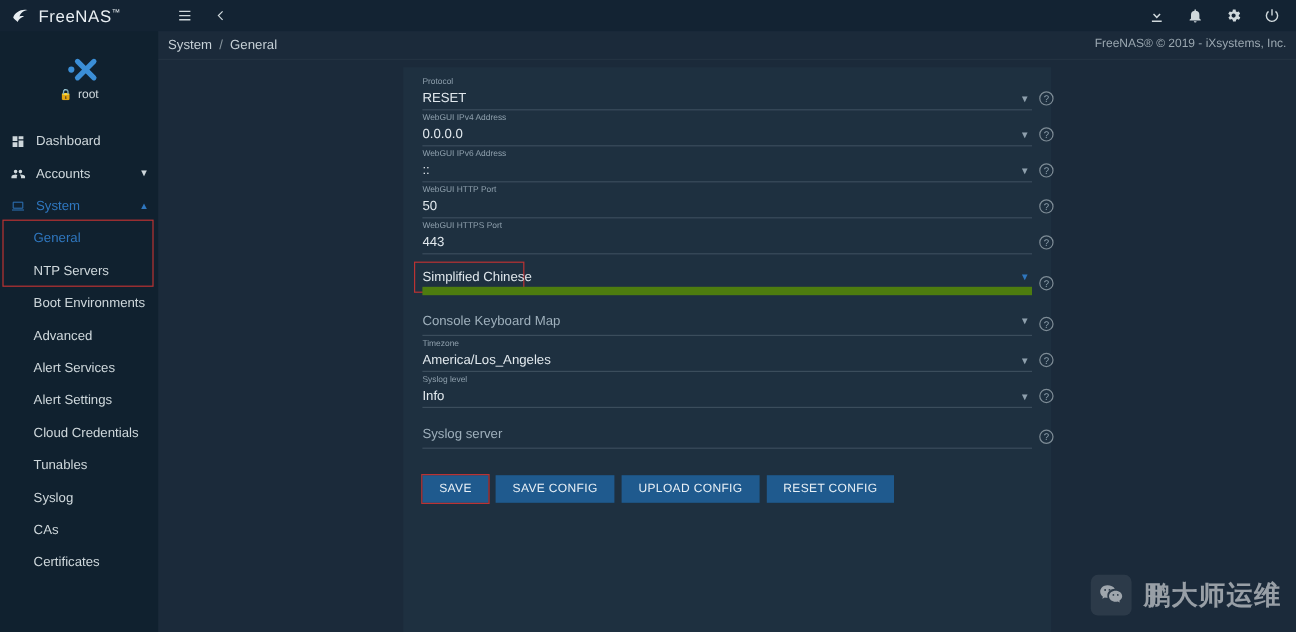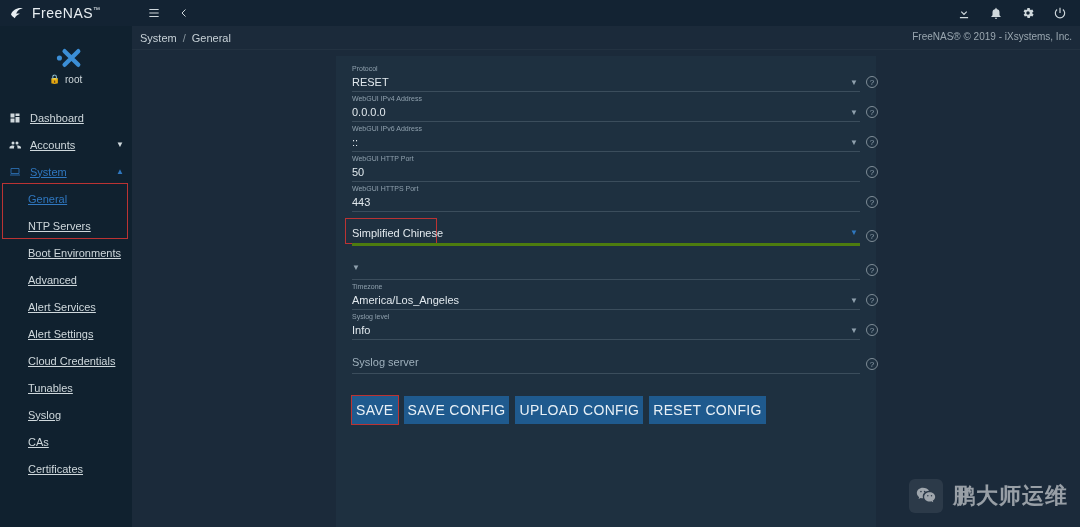--- a/index.html
+++ b/index.html
@@ -23,21 +23,21 @@
   .wrap { display: flex; height: calc(527px - 26px); }
 
   
   .sidebar { width: 132px; background: #10212f; display: flex; flex-direction: column; }
   .side-top { height: 78px; display:flex; flex-direction:column; align-items:center; justify-content:center; gap:6px; }
   .ix-logo { width: 24px; height: 22px; }
   .side-user { font-size: 10px; color:#cfd8dc; display:flex; align-items:center; gap:4px;}
   .lock-ic { font-size: 9px; }
 
   .nav { display:flex; flex-direction:column; }
-  .nav-item { height: 27px; display:flex; align-items:center; padding-left: 8px; gap:8px; color:#cfd8dc; font-size:11px; cursor:pointer; position:relative;text-decoration:underline;}
+  .nav-item { height: 27px; display:flex; align-items:center; padding-left: 8px; gap:8px; color:#cfd8dc; font-size:11px; cursor:pointer; position:relative;}
   .nav-item .nico { width:14px; height:14px; display:inline-flex; align-items:center; justify-content:center;}
   .nav-item .caret { position:absolute; right:8px; font-size:8px; color:#cfd8dc; }
   .nav-item.sub { padding-left: 28px; height: 27px; }
   .nav-item.selected-group { color:#2f77bf; }
   .nav-item.selected-sub { color:#2f77bf; }
   .highlight-box { border:1px solid #b33; position:absolute; left:2px; top:157px; width:126px; height:56px; pointer-events:none;}
 
   
   .main { flex:1; display:flex; flex-direction:column; background:#1b2a3a; position:relative;}
   .breadcrumb { height: 24px; display:flex; align-items:center; padding-left:8px; font-size:11px; color:#c7d1d7; border-bottom:1px solid rgba(255,255,255,0.04);}
@@ -53,30 +53,30 @@
   .field { position:relative; margin-bottom:2px; }
   .field .flabel { font-size:7px; color:#8fa0ad; line-height:9px; display:block; }
   .field .fline {
     display:flex; align-items:center; border-bottom:1px solid #3b4d5c;
     height: 19px; font-size:11px; color:#e1e8ed;
   }
   .field.nolabel .fline { height:24px; }
   .field .fline .val { flex:1; overflow:hidden; white-space:nowrap; font-size:11px;}
   .field .fline .sel-caret { font-size:8px; color:#8fa0ad; margin-right:2px;}
   .help { position:absolute; right:-18px; bottom:4px; width:12px;height:12px; border:1px solid #7e8c96; border-radius:50%; font-size:8px; color:#8fa0ad; display:flex;align-items:center;justify-content:center;}
-  .field.lang .fline { border-bottom:3px solid #4d7c0f;gap:30px; }
+  .field.lang .fline { border-bottom:7px solid #4d7c0f;gap:30px; }
   .field-red { border:1px solid #b33; margin:-1px; padding:0 1px;}
   .field.lang .sel-caret { color:#2f77bf; }
 
   .spacer-line { height: 8px; }
 
   .buttons-row { margin-top: 20px; display:flex; gap:6px; }
   .btn {
-    background:#1f5a8e; color:#e8f0f6; border:none; font-size:14px; letter-spacing:.3px;
-    padding: 6px 4px; cursor:pointer;
+    background:#1f5a8e; color:#e8f0f6; border:none; font-size:10px; letter-spacing:.3px;
+    padding: 6px 14px; cursor:pointer;
   }
   .btn-hl { outline:1px solid #b33; outline-offset:0;}
   
   
   .watermark {
     position:absolute; right:12px; bottom:14px; display:flex; align-items:center; gap:10px;
     color: rgba(255,255,255,0.55); font-size: 22px; font-weight:600; letter-spacing:1px;
     pointer-events:none;
     padding-left:30px;
   }
@@ -281,20 +281,21 @@
                 <span class="sel-caret">▼</span>
               </div>
             <span class="help">?</span>
           </div>
         </div>
 
         <div class="spacer-line"></div>
 
         <div class="field nolabel">
           <div class="fline">
+              <span class="val" style="color:#9fb0bc">Console Keyboard Map</span>
               <span class="sel-caret">▼</span>
             </div>
           <span class="help">?</span>
         </div>
 
         <div class="field">
           <span class="flabel">Timezone</span>
           <div class="fline">
               <span class="val">America/Los_Angeles</span>
               <span class="sel-caret">▼</span>

